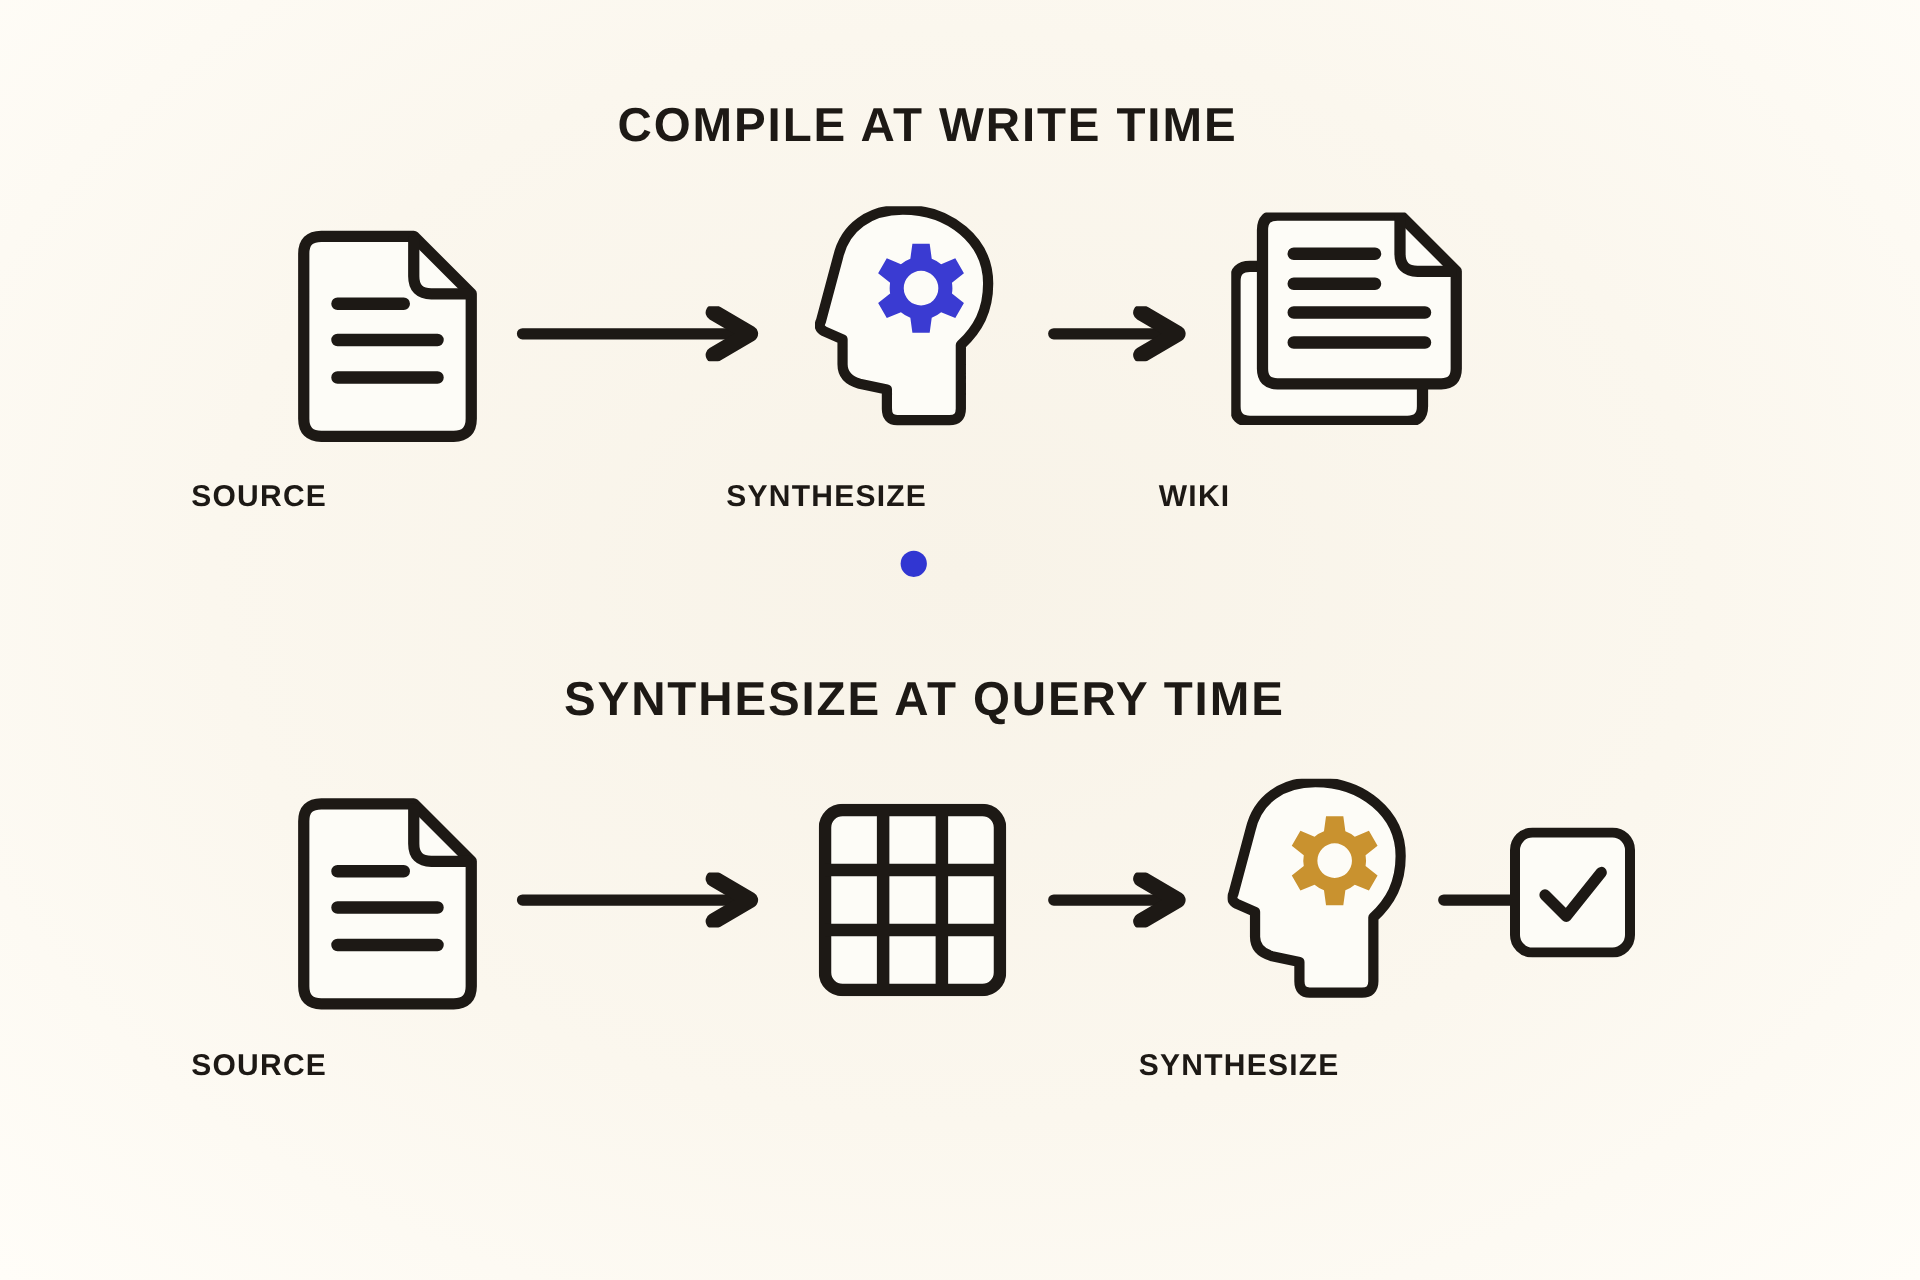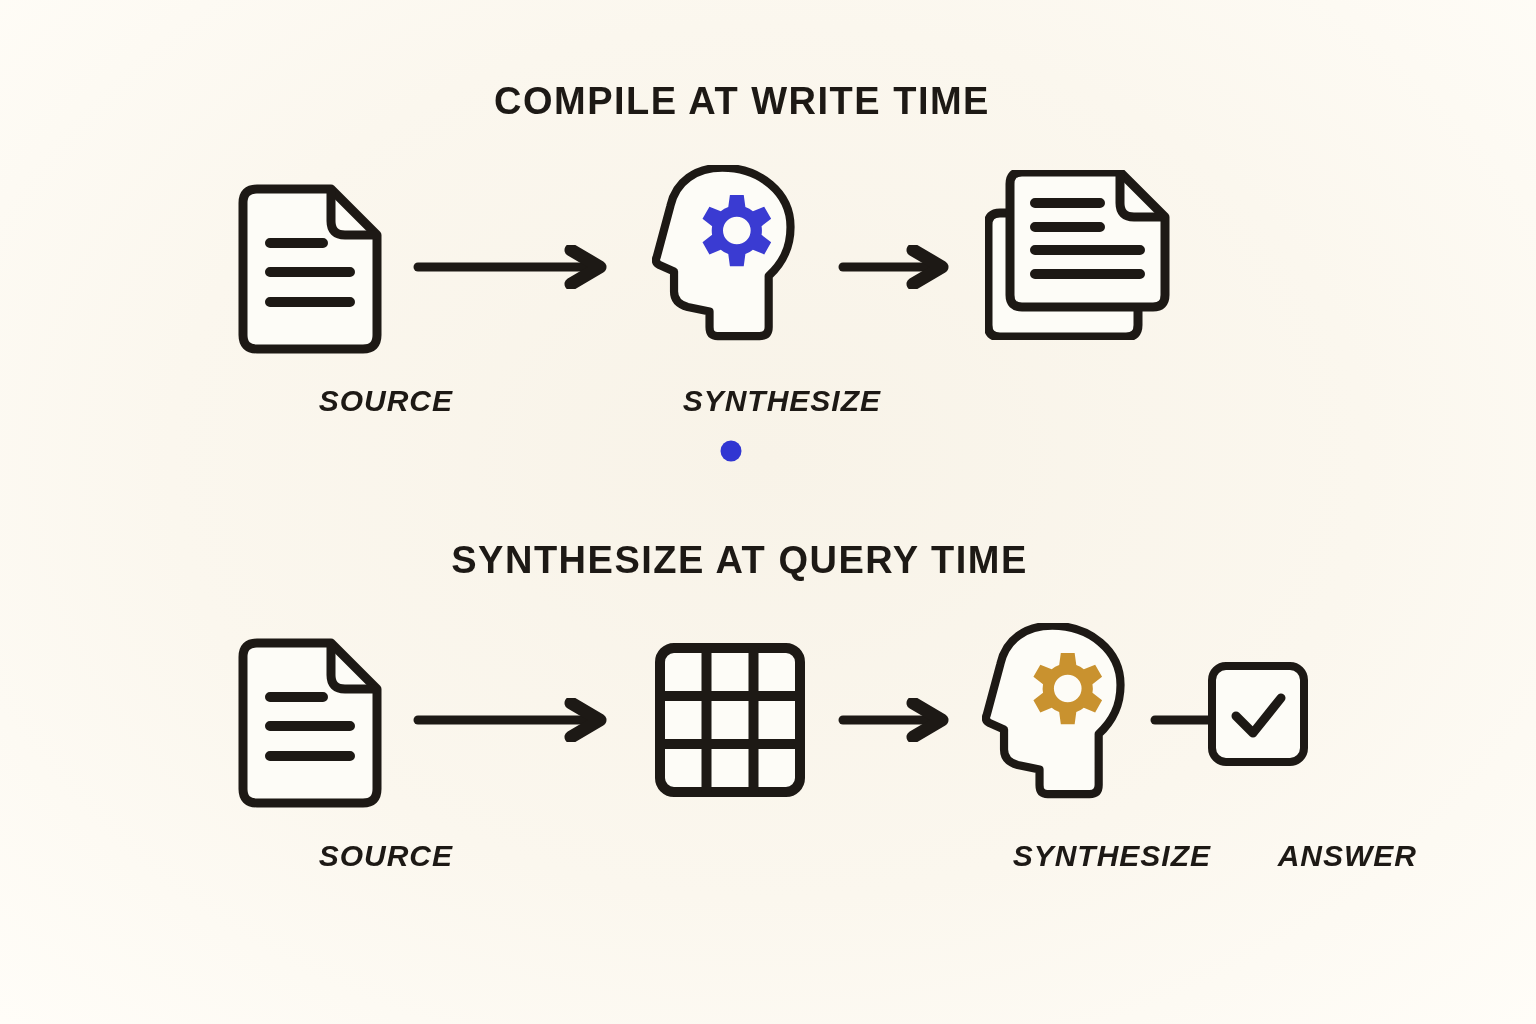--- a/index.html
+++ b/index.html
@@ -10,24 +10,23 @@
     font-family:"Liberation Sans", sans-serif;
     color:#1d1915;
     overflow:hidden;
   }
   .abs{position:absolute;}
   .title{
     font-size:38px;font-weight:700;letter-spacing:1.5px;
     text-align:center;color:#1d1915;white-space:nowrap;
   }
   .label{
-    font-size:30px;font-weight:700;letter-spacing:1px;
-    text-align:right;color:#1d1915;white-space:nowrap;
+    font-size:24px;font-weight:700;letter-spacing:1px;
+    text-align:left;color:#1d1915;white-space:nowrap;
     width:300px;
-    font-style:italic;
   }
   svg{display:block;}
   .ink{stroke:#1d1915;fill:none;}
   .fillface{fill:#fdfcf7;}
 </style>
 </head>
 <body>
 
 <div id="stage">
 
@@ -61,20 +60,21 @@
     <path class="ink" stroke-width="9" stroke-linecap="round" d="M5 22 H97"></path>
     <path class="ink" stroke-width="13" stroke-linecap="round" stroke-linejoin="round" d="M75 5 L104 22 L75 39"></path>
   </svg>
 
   <svg class="abs" style="left:985px;top:170px;" width="185" height="170" viewBox="0 0 185 170">
     <path class="ink fillface" stroke-width="9" stroke-linejoin="round" d="M15 43 H141 Q153 43 153 55 V155 Q153 167 141 167 H15 Q3 167 3 155 V55 Q3 43 15 43 Z"></path>
     <path class="ink fillface" stroke-width="9" stroke-linejoin="round" d="M37 2 H135 L180 47 V125 Q180 137 168 137 H37 Q25 137 25 125 V14 Q25 2 37 2 Z"></path>
     <path class="ink" stroke-width="9" stroke-linejoin="round" d="M135 2 V33 Q135 47 149 47 H180"></path>
     <path class="ink" stroke-width="10" stroke-linecap="round" d="M50 33 H115 M50 57 H115 M50 80 H155 M50 104 H155"></path>
   </svg>
+  <div class="abs label" style="left:927px;top:384px;">WIKI</div>
 
   <div class="abs title" style="left:12px;width:1455px;top:539px;">SYNTHESIZE AT QUERY TIME</div>
 
   <svg class="abs" style="left:227px;top:637px;" width="156" height="172" viewBox="0 0 156 172">
     <path class="ink fillface" stroke-width="9" stroke-linejoin="round" d="M30 6 H104 L150 52 V152 Q150 166 136 166 H30 Q16 166 16 152 V20 Q16 6 30 6 Z"></path>
     <path class="ink" stroke-width="9" stroke-linejoin="round" d="M104 6 V38 Q104 52 118 52 H150"></path>
     <path class="ink" stroke-width="10" stroke-linecap="round" d="M43 60 H96 M43 89 H123 M43 119 H123"></path>
   </svg>
   <div class="abs label" style="left:153px;top:839px;">SOURCE</div>
 
@@ -102,15 +102,14 @@
   <div class="abs label" style="left:911px;top:839px;">SYNTHESIZE</div>
 
   <svg class="abs" style="left:1150px;top:714px;" width="64" height="12" viewBox="0 0 64 12">
     <path class="ink" stroke-width="9" stroke-linecap="round" d="M5 6 H60"></path>
   </svg>
 
   <svg class="abs" style="left:1208px;top:662px;" width="100" height="104" viewBox="0 0 100 104">
     <rect class="ink fillface" stroke-width="8" x="4" y="4" width="92" height="96" rx="14"></rect>
     <path class="ink" stroke-width="9" stroke-linecap="round" stroke-linejoin="round" d="M28 54 L45 71 L73 36"></path>
   </svg>
-  <div class="abs label" style="left:1117px;top:839px;">ANSWER</div>
 
 </div>
 
 </body></html>

